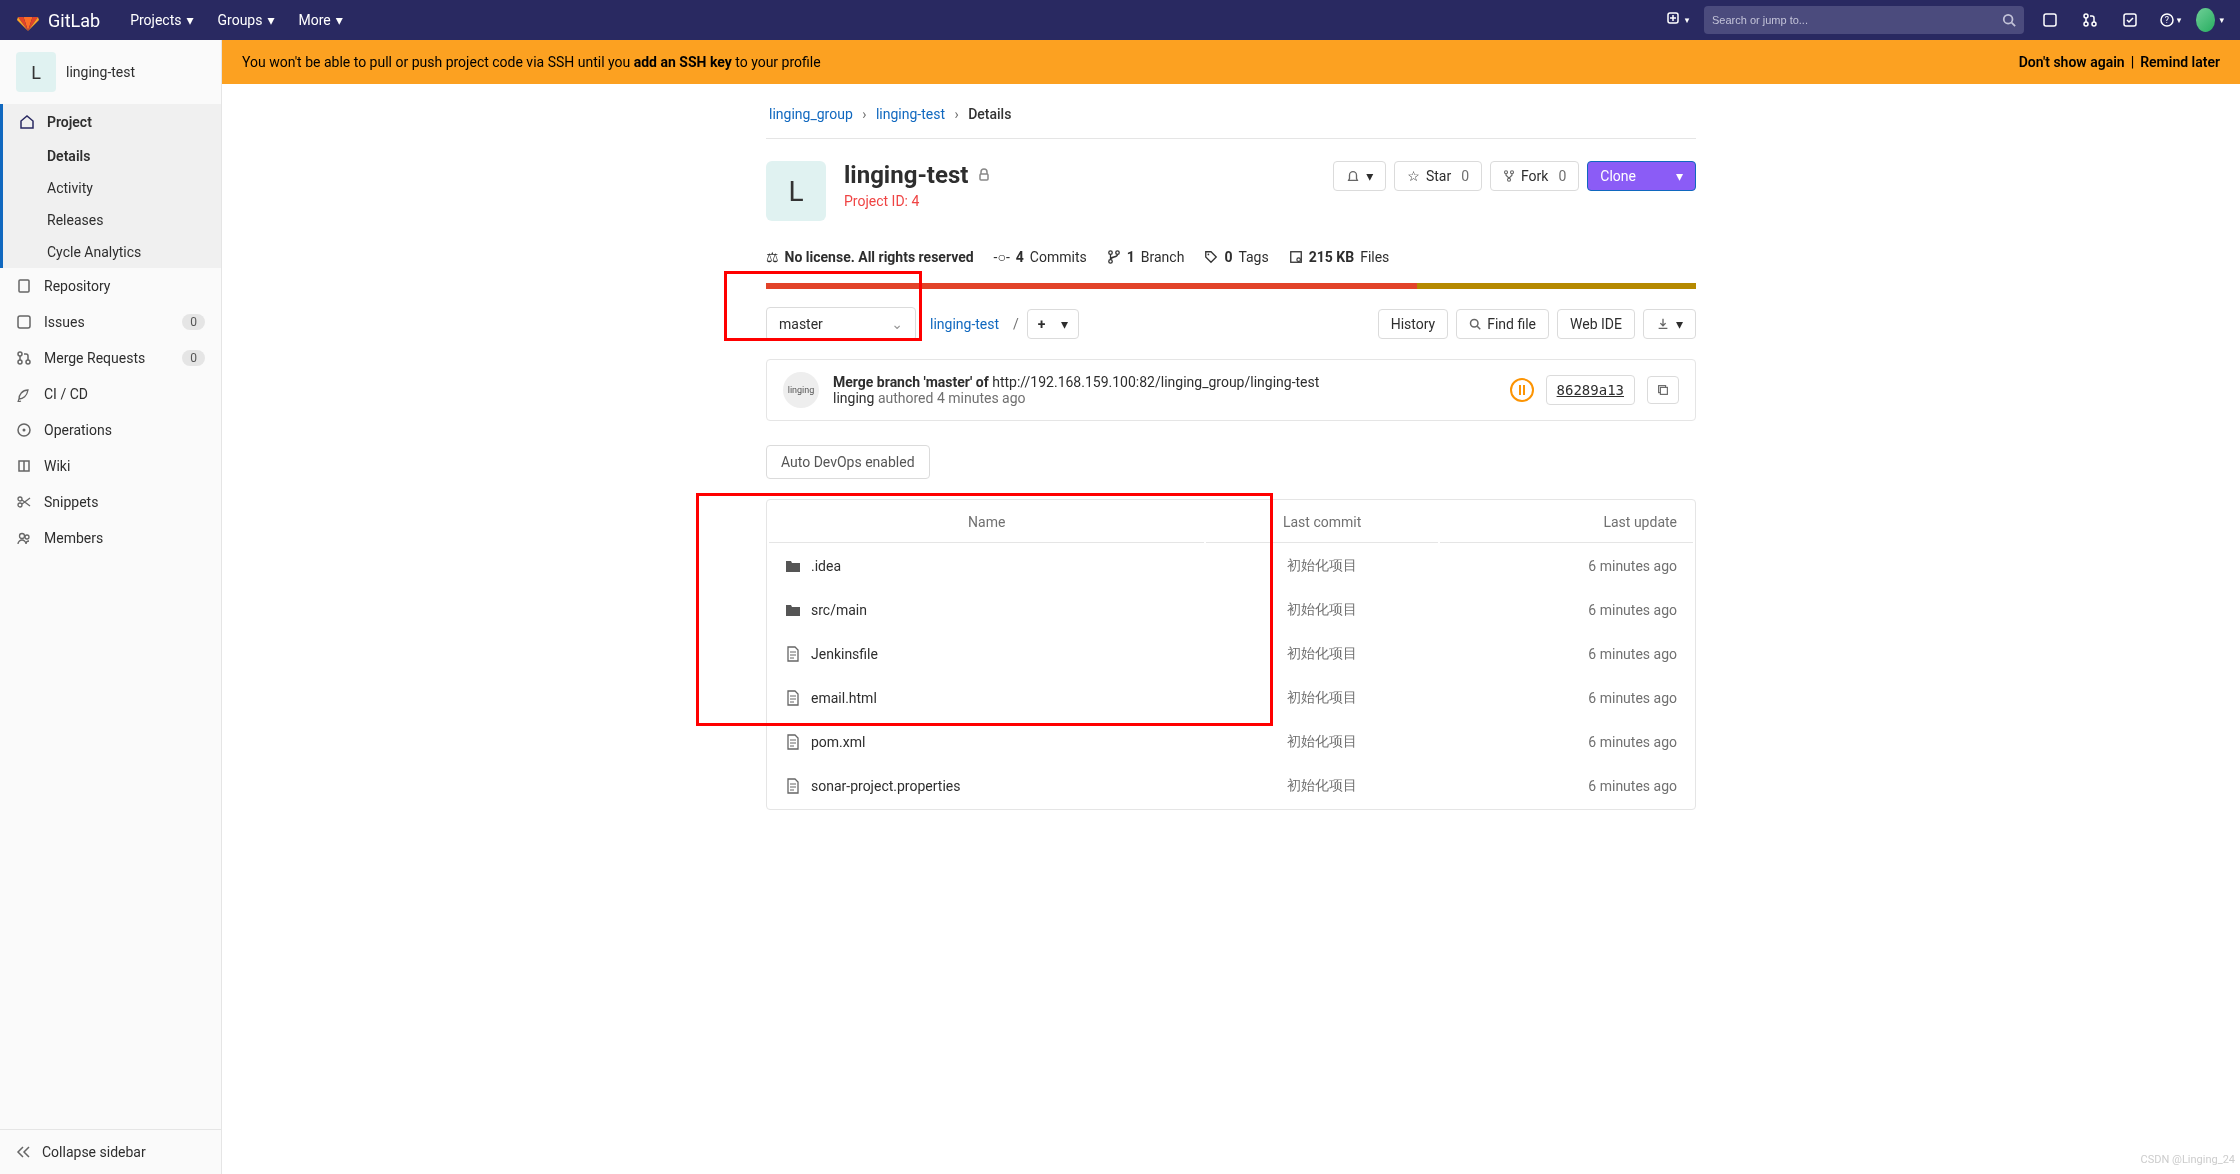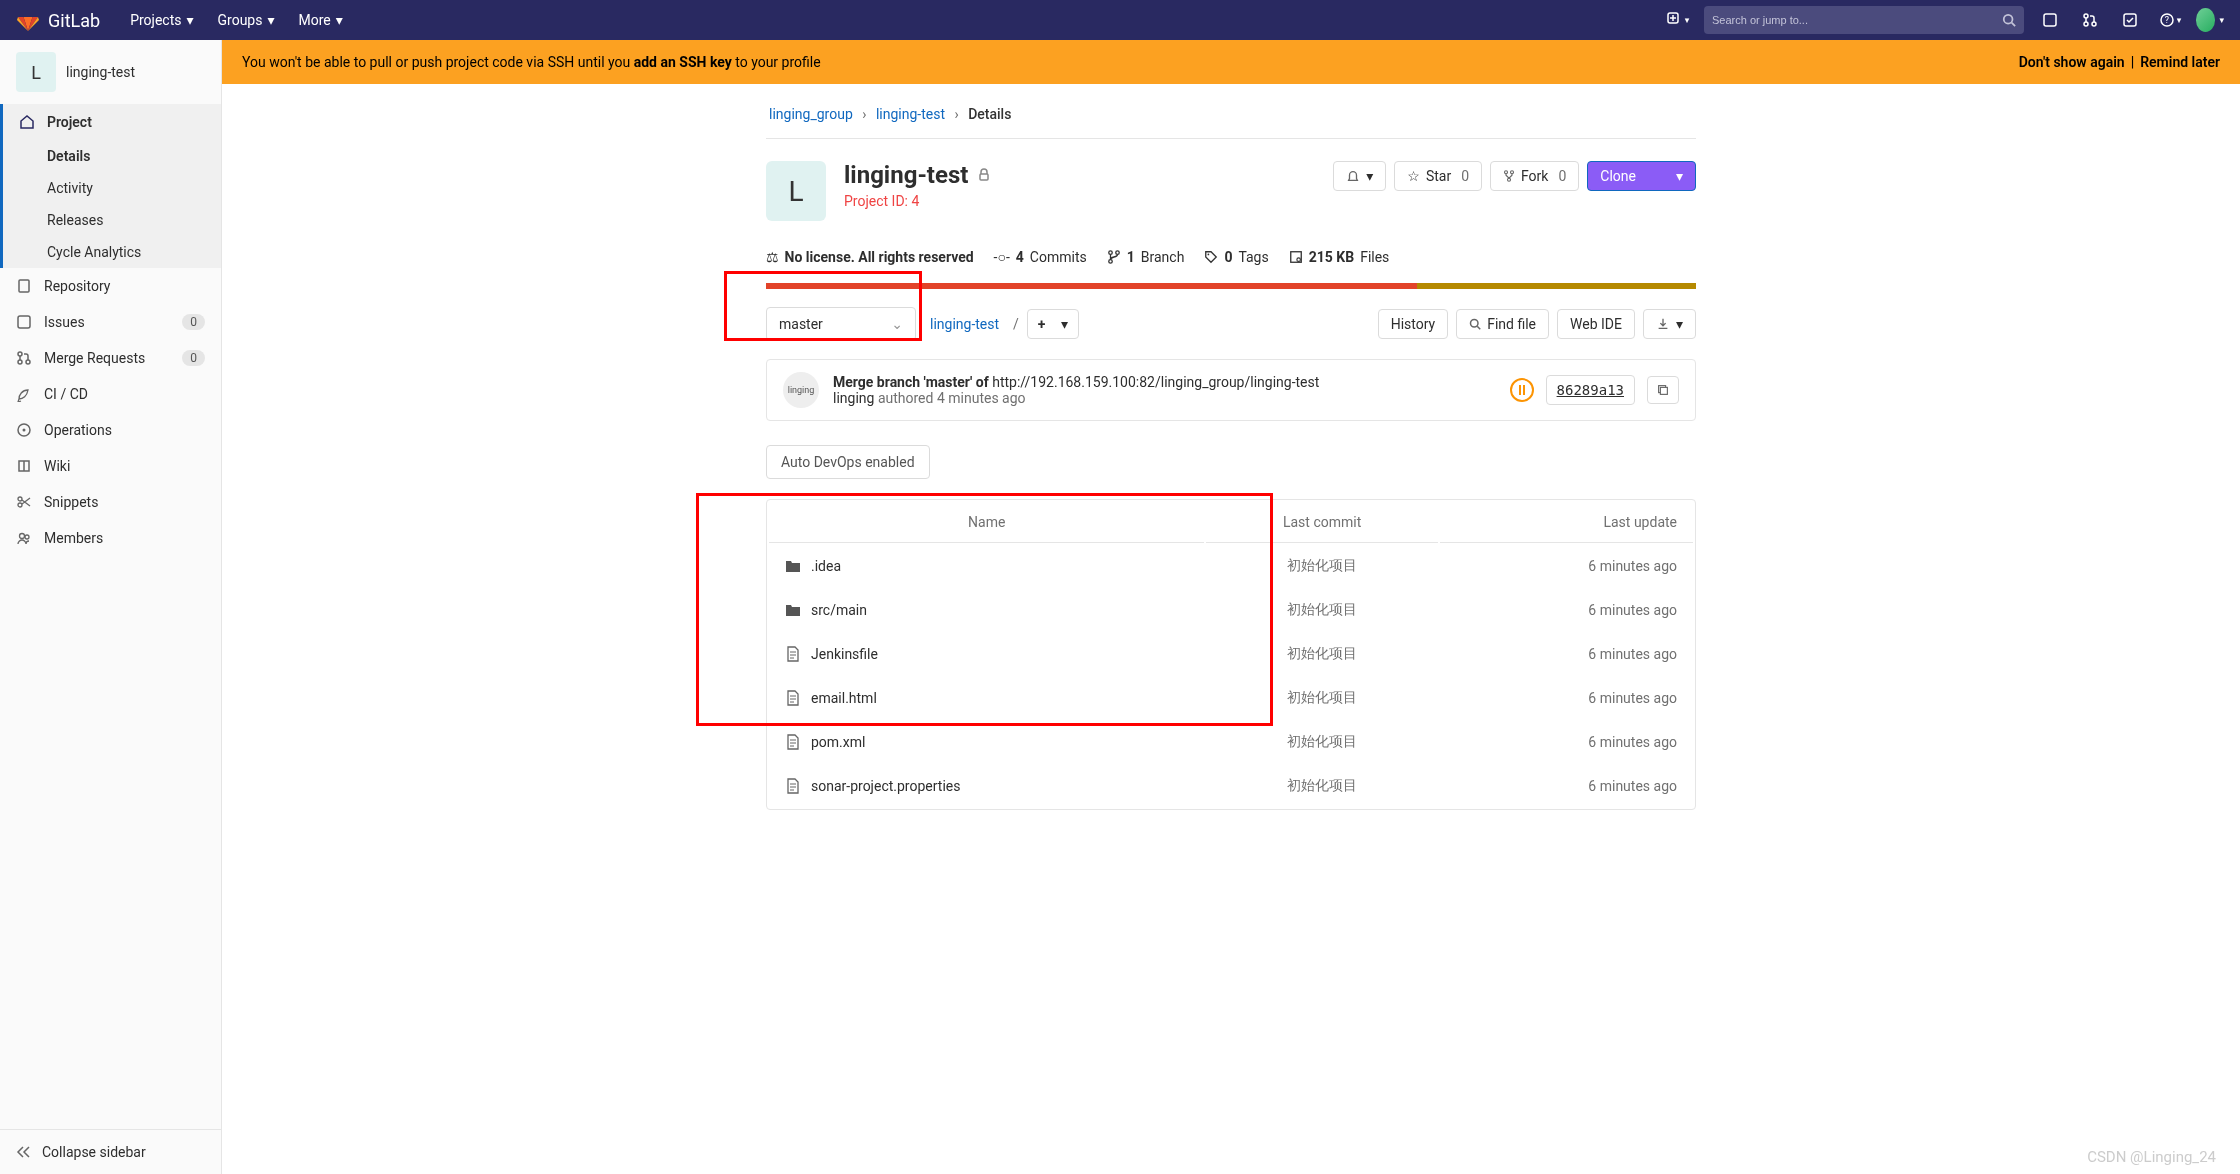--- a/index.html
+++ b/index.html
@@ -81,21 +81,21 @@
 .files-table th, .files-table td { padding: 12px 16px; text-align: center; font-weight: 400; }
 .files-table thead th { color: #707070; border-bottom: 1px solid #e5e5e5; }
 .files-table thead th:last-child, .files-table tbody td:last-child { text-align: right; }
 .files-table tbody tr { border-top: 1px solid #f0f0f0; }
 .files-table tbody tr:first-child { border-top: none; }
 .file-name { display: flex; align-items: center; gap: 10px; cursor: pointer; }
 .commit-msg { color: #707070; cursor: pointer; }
 .update-time { color: #707070; }
 .file-ic { width: 16px; display: flex; justify-content: center; color: #555; }
 
-.watermark { position: fixed; bottom: 8px; right: 24px; color: #ccc; font-size: 15px; }
+.watermark { position: fixed; bottom: 8px; right: 5px; color: #ccc; font-size: 11px; }
 
 svg { display: block; }
 </style>
 </head>
 <body>
 
 <div class="topbar">
   <span class="logo">
     <svg viewBox="0 0 24 24">
         <path fill="#fc6d26" d="M12 23l-4.5-14h9z"></path>

